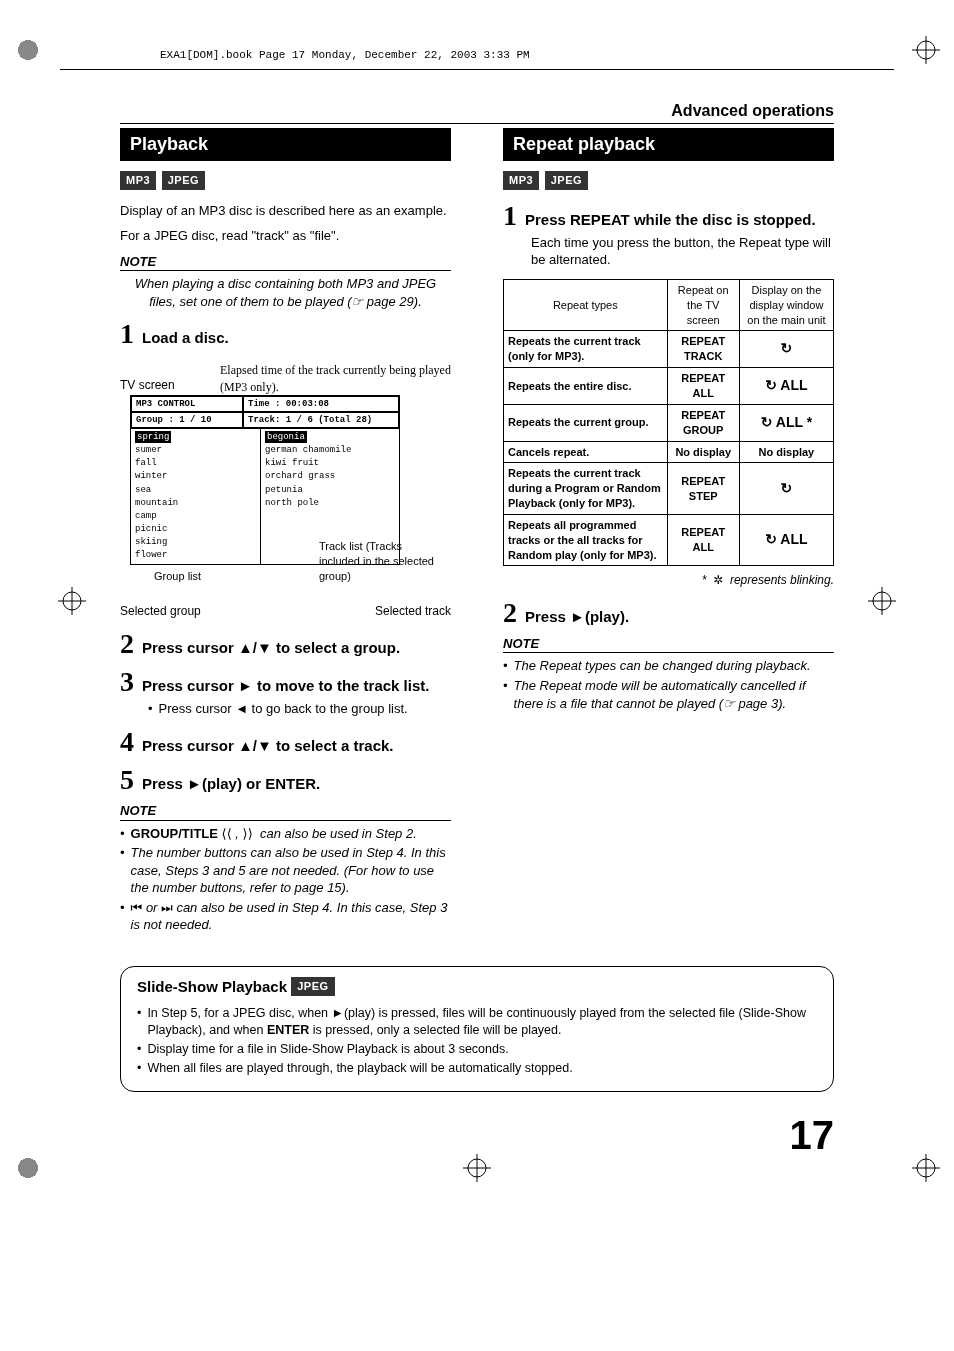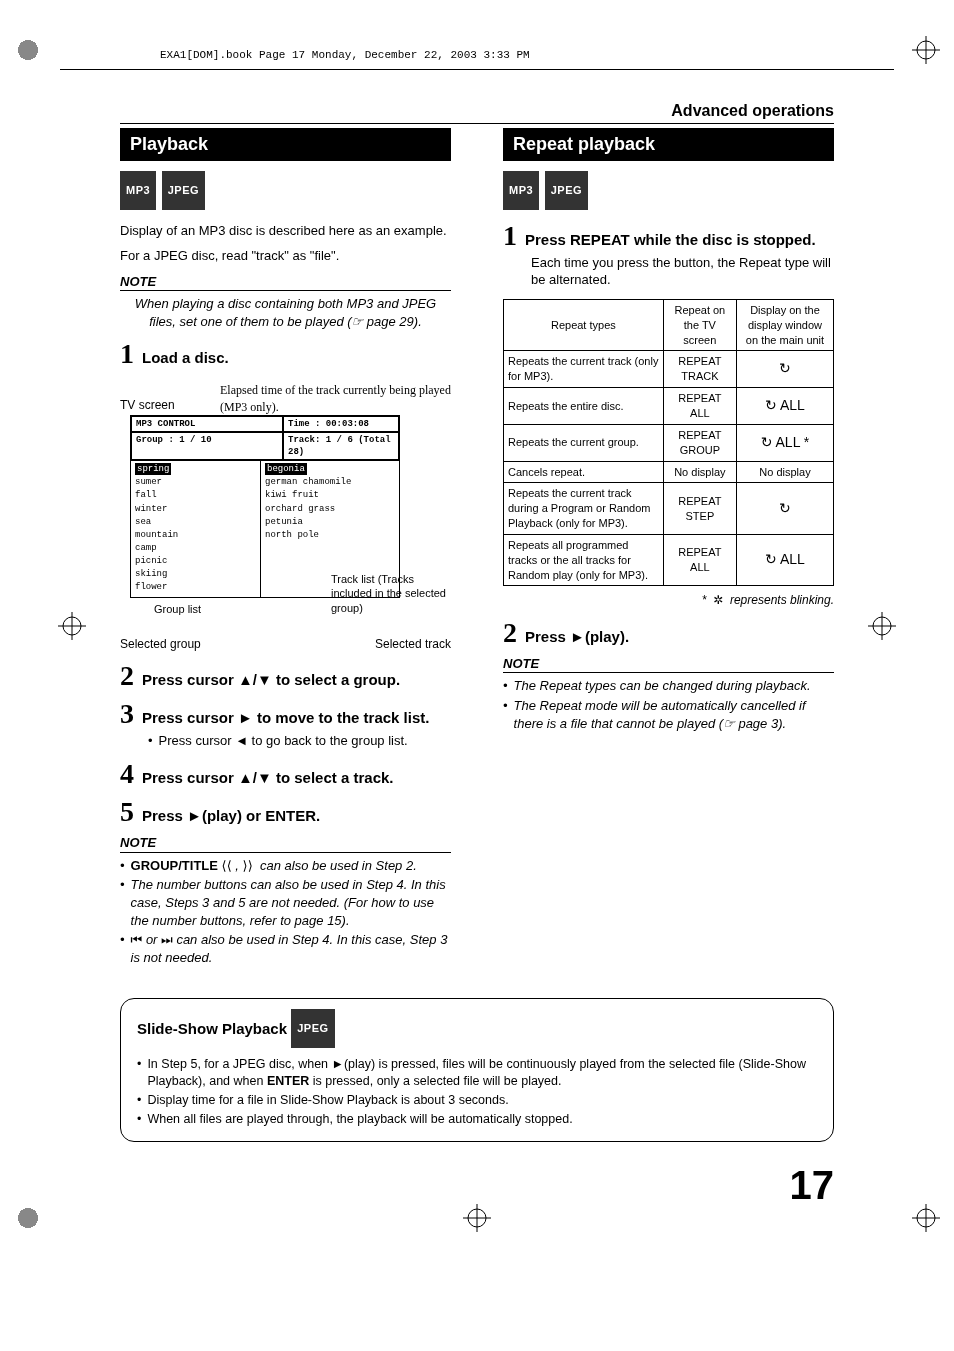--- a/index.html
+++ b/index.html
@@ -43,21 +43,21 @@
     padding: 4px 10px;
     margin-bottom: 10px;
   }
   .tag-row { margin-bottom: 12px; }
   .tag {
     display: inline-block;
     background: #333;
     color: #fff;
     font-size: 11px;
     font-weight: bold;
-    padding: 12px 6px;
+    padding: 2px 6px;
     margin-right: 2px;
     letter-spacing: 0.5px;
   }
   .para { margin-bottom: 8px; }
   .note-hdr {
     font-weight: bold;
     font-style: italic;
     border-bottom: 1px solid #000;
     margin: 8px 0 4px 0;
     font-size: 13px;
@@ -75,36 +75,36 @@
     border: 1px solid #000;
     background:#fff;
     font-family: "Courier New", monospace;
     font-size: 9px;
     width: 270px;
     margin-left: 10px;
     position: relative;
   }
   .mp3box .row { display:flex; }
   .mp3box .cell { border:0.5px solid #000; padding:1px 4px; }
-  .mp3box .hdr1 { width: 152px; font-weight:bold;}
+  .mp3box .hdr1 { width: 112px; font-weight:bold;}
   .mp3box .hdr2 { flex:1; font-weight:bold;}
   .mp3box .groupcol { width:130px; border-right:0.5px solid #000; }
   .mp3box .trackcol { flex:1; }
   .mp3box .list { padding: 2px 4px; min-height: 90px; }
   .mp3box .sel { background:#000; color:#fff; padding:0 2px; display:inline-block; margin-bottom:1px;}
   .mp3box .item { display:block; margin-bottom:1px;}
   .callouts { position:relative; height: 44px; font-size:11px; }
   .callouts .grouplist { position:absolute; left: 34px; top:4px;}
-  .callouts .tracklist { position:absolute; right: 0; top:-26px; width:120px; text-align:left;}
+  .callouts .tracklist { position:absolute; right: 12px; top:-26px; width:120px; text-align:left;}
   .below-labels { display:flex; justify-content:space-between; font-size:12px; margin-top:-6px;}
   .repeat-table { border-collapse: collapse; width: 100%; margin: 10px 0 6px 0; font-size:11px;}
   .repeat-table th, .repeat-table td { border:1px solid #000; padding:3px 4px; vertical-align: middle;}
   .repeat-table th { font-weight:normal; text-align:center;}
   .repeat-table td:first-child { text-align:left;}
-  .repeat-table td { text-align:center;}
+  .repeat-table td { text-align:center;font-weight:bold;}
   .icon-repeat { display:inline-block; font-size:14px; line-height:1;}
   .footnote { font-size:12px; font-style:italic;text-align:right;}
   ul.notes { list-style:none; padding-left:0; font-style:italic;}
   ul.notes li { display:flex; margin-bottom:2px;}
   ul.notes li .bdot{ margin-right:6px;}
   .slide-box {
     border:1px solid #000;
     border-radius:14px;
     margin: 30px 120px 0 120px;
     padding: 10px 16px 12px 16px;

